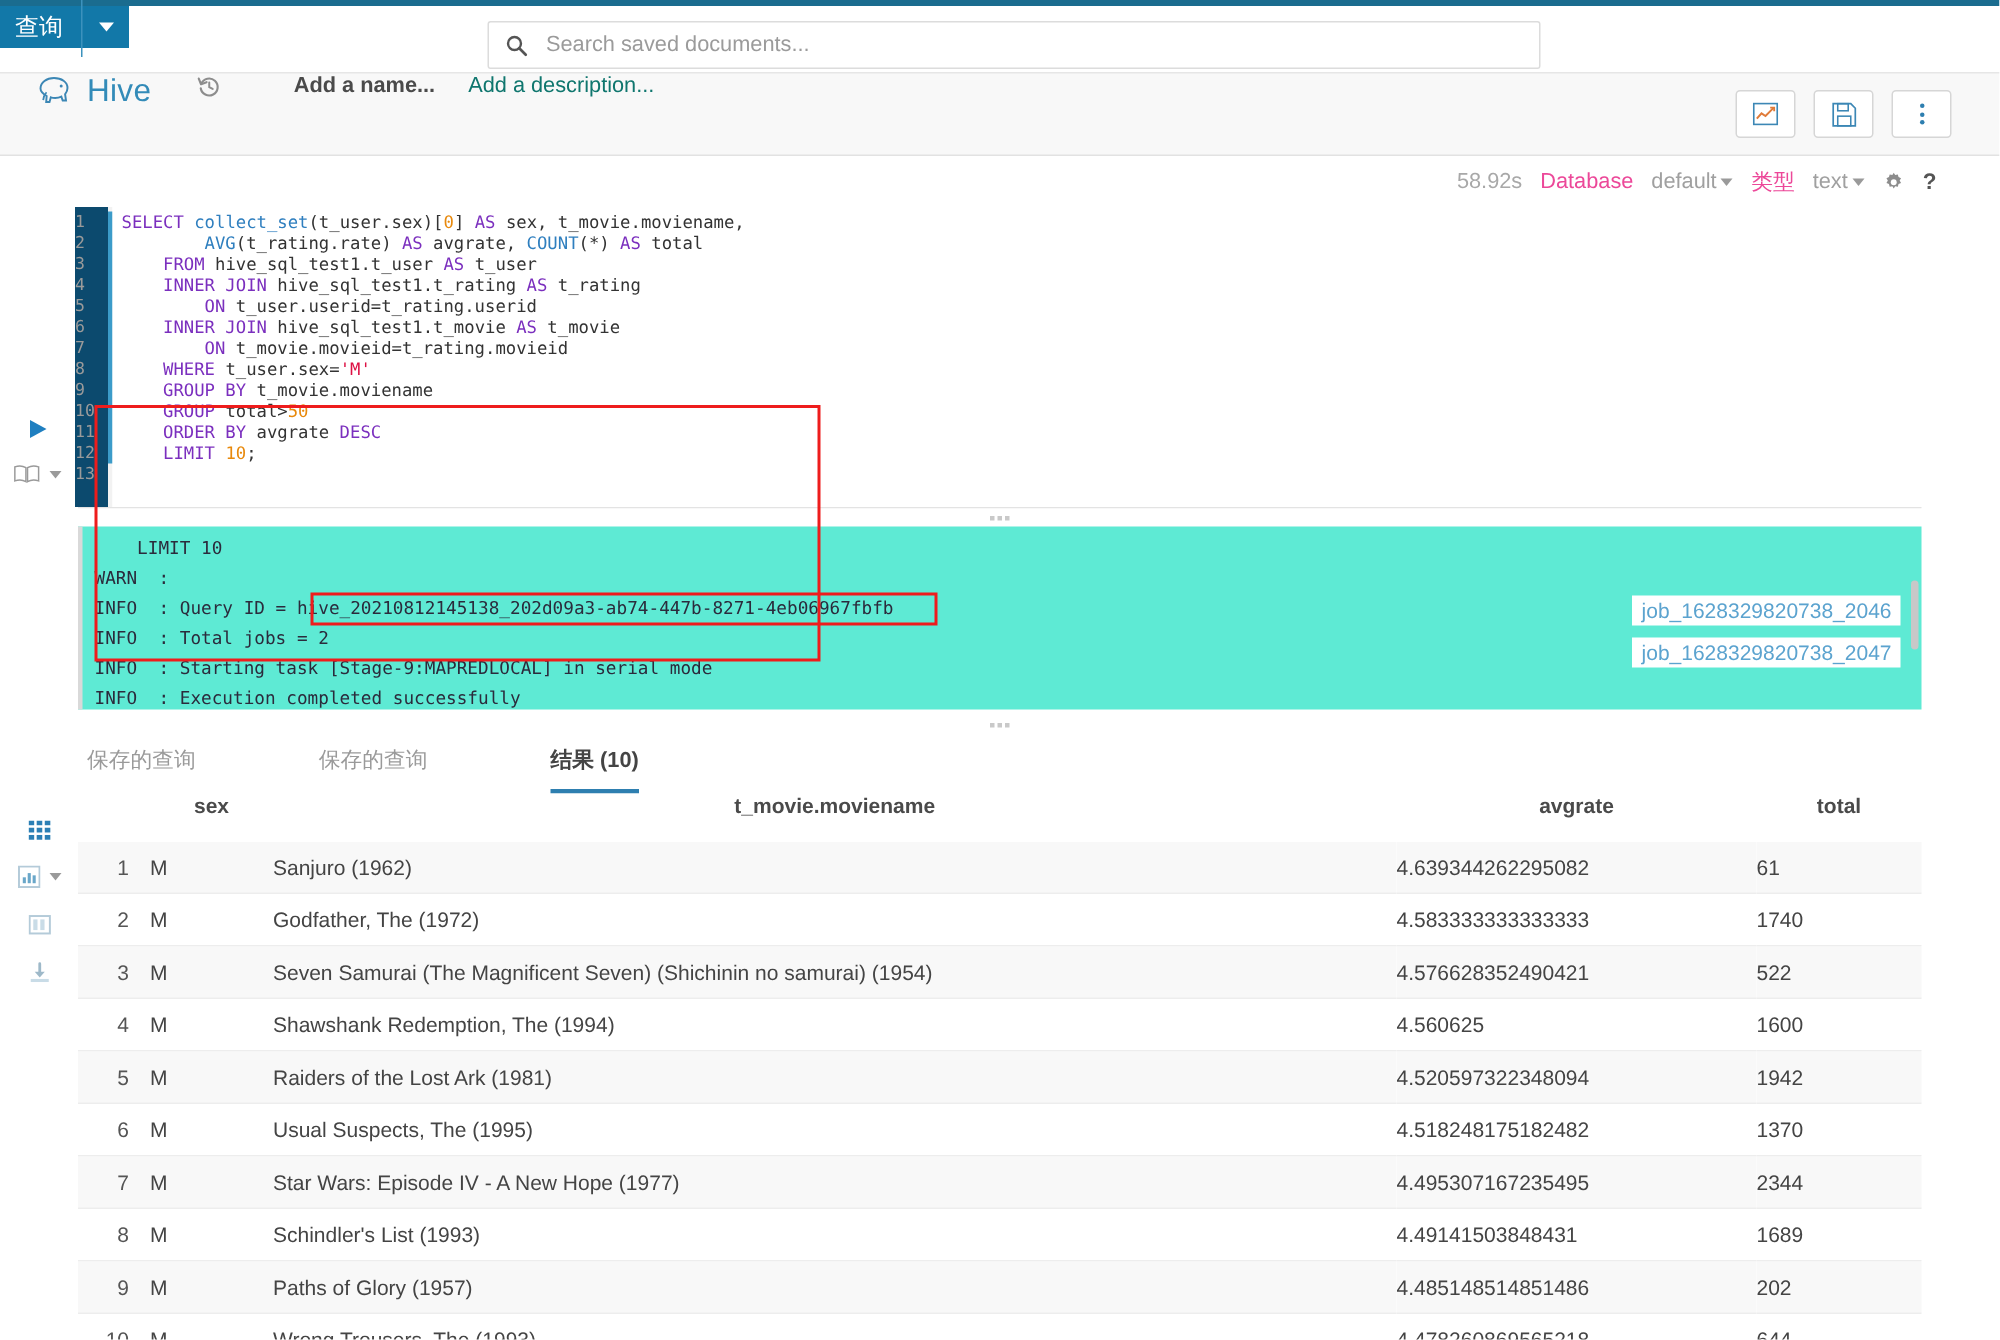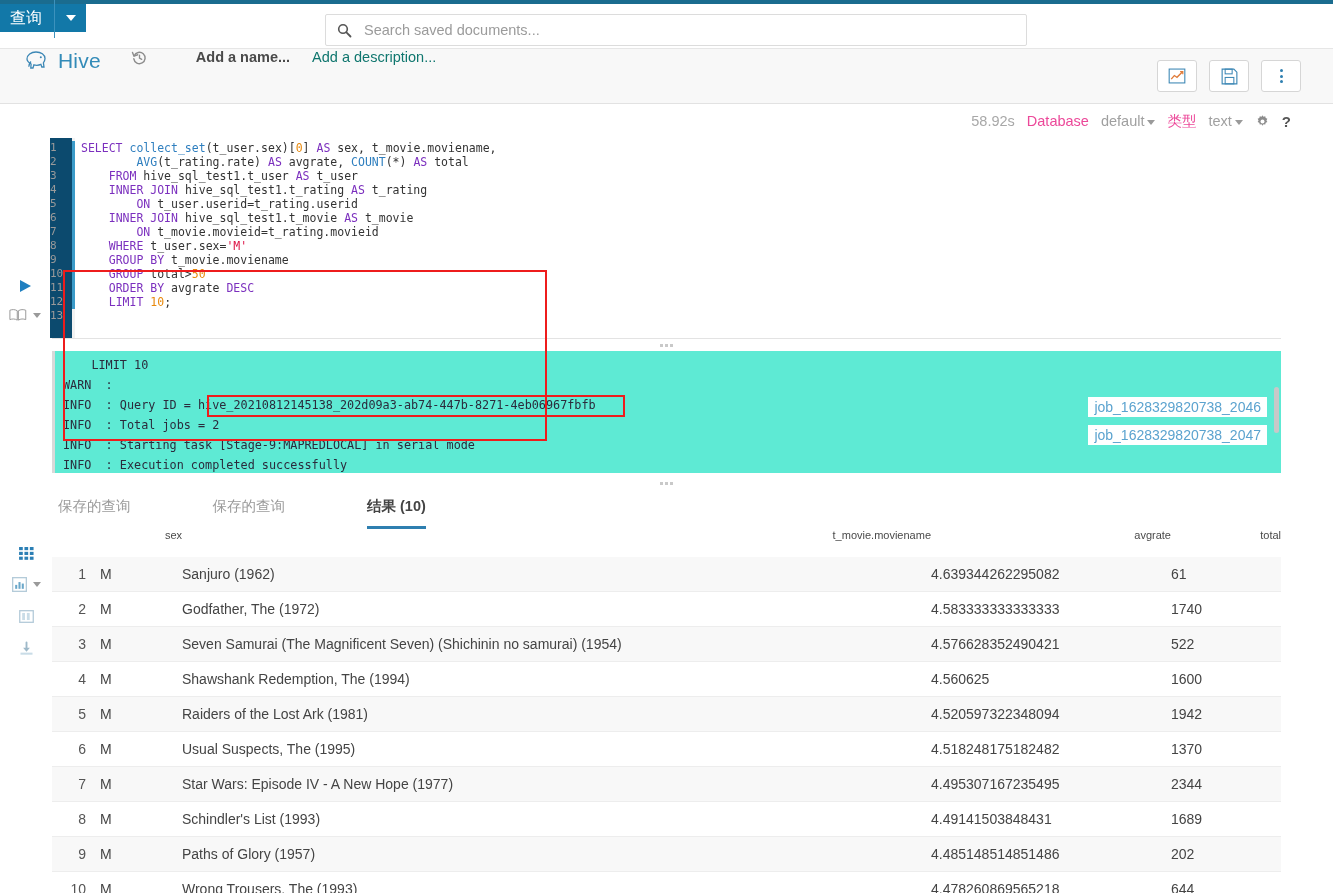--- a/index.html
+++ b/index.html
@@ -307,23 +307,23 @@
   }
   .rail-item { cursor:pointer; display:flex; align-items:center; gap:3px; }
   .results-table {
     flex: 1;
     margin-right: 52px;
     border-collapse: collapse;
     font-size: 14px;
     table-layout: fixed;
   }
   .results-table th {
-    text-align: right;
-    font-size: 11px;
-    font-weight: normal;
+    text-align: center;
+    font-size: 14px;
+    font-weight: bold;
     color: #4a4a4a;
     padding: 0 0 16px 0;
     border: none;
   }
   .results-table td {
     padding: 9px 0;
     color: #444;
     border-bottom: 1px solid #ededed;
     white-space: nowrap;
     overflow: hidden;

